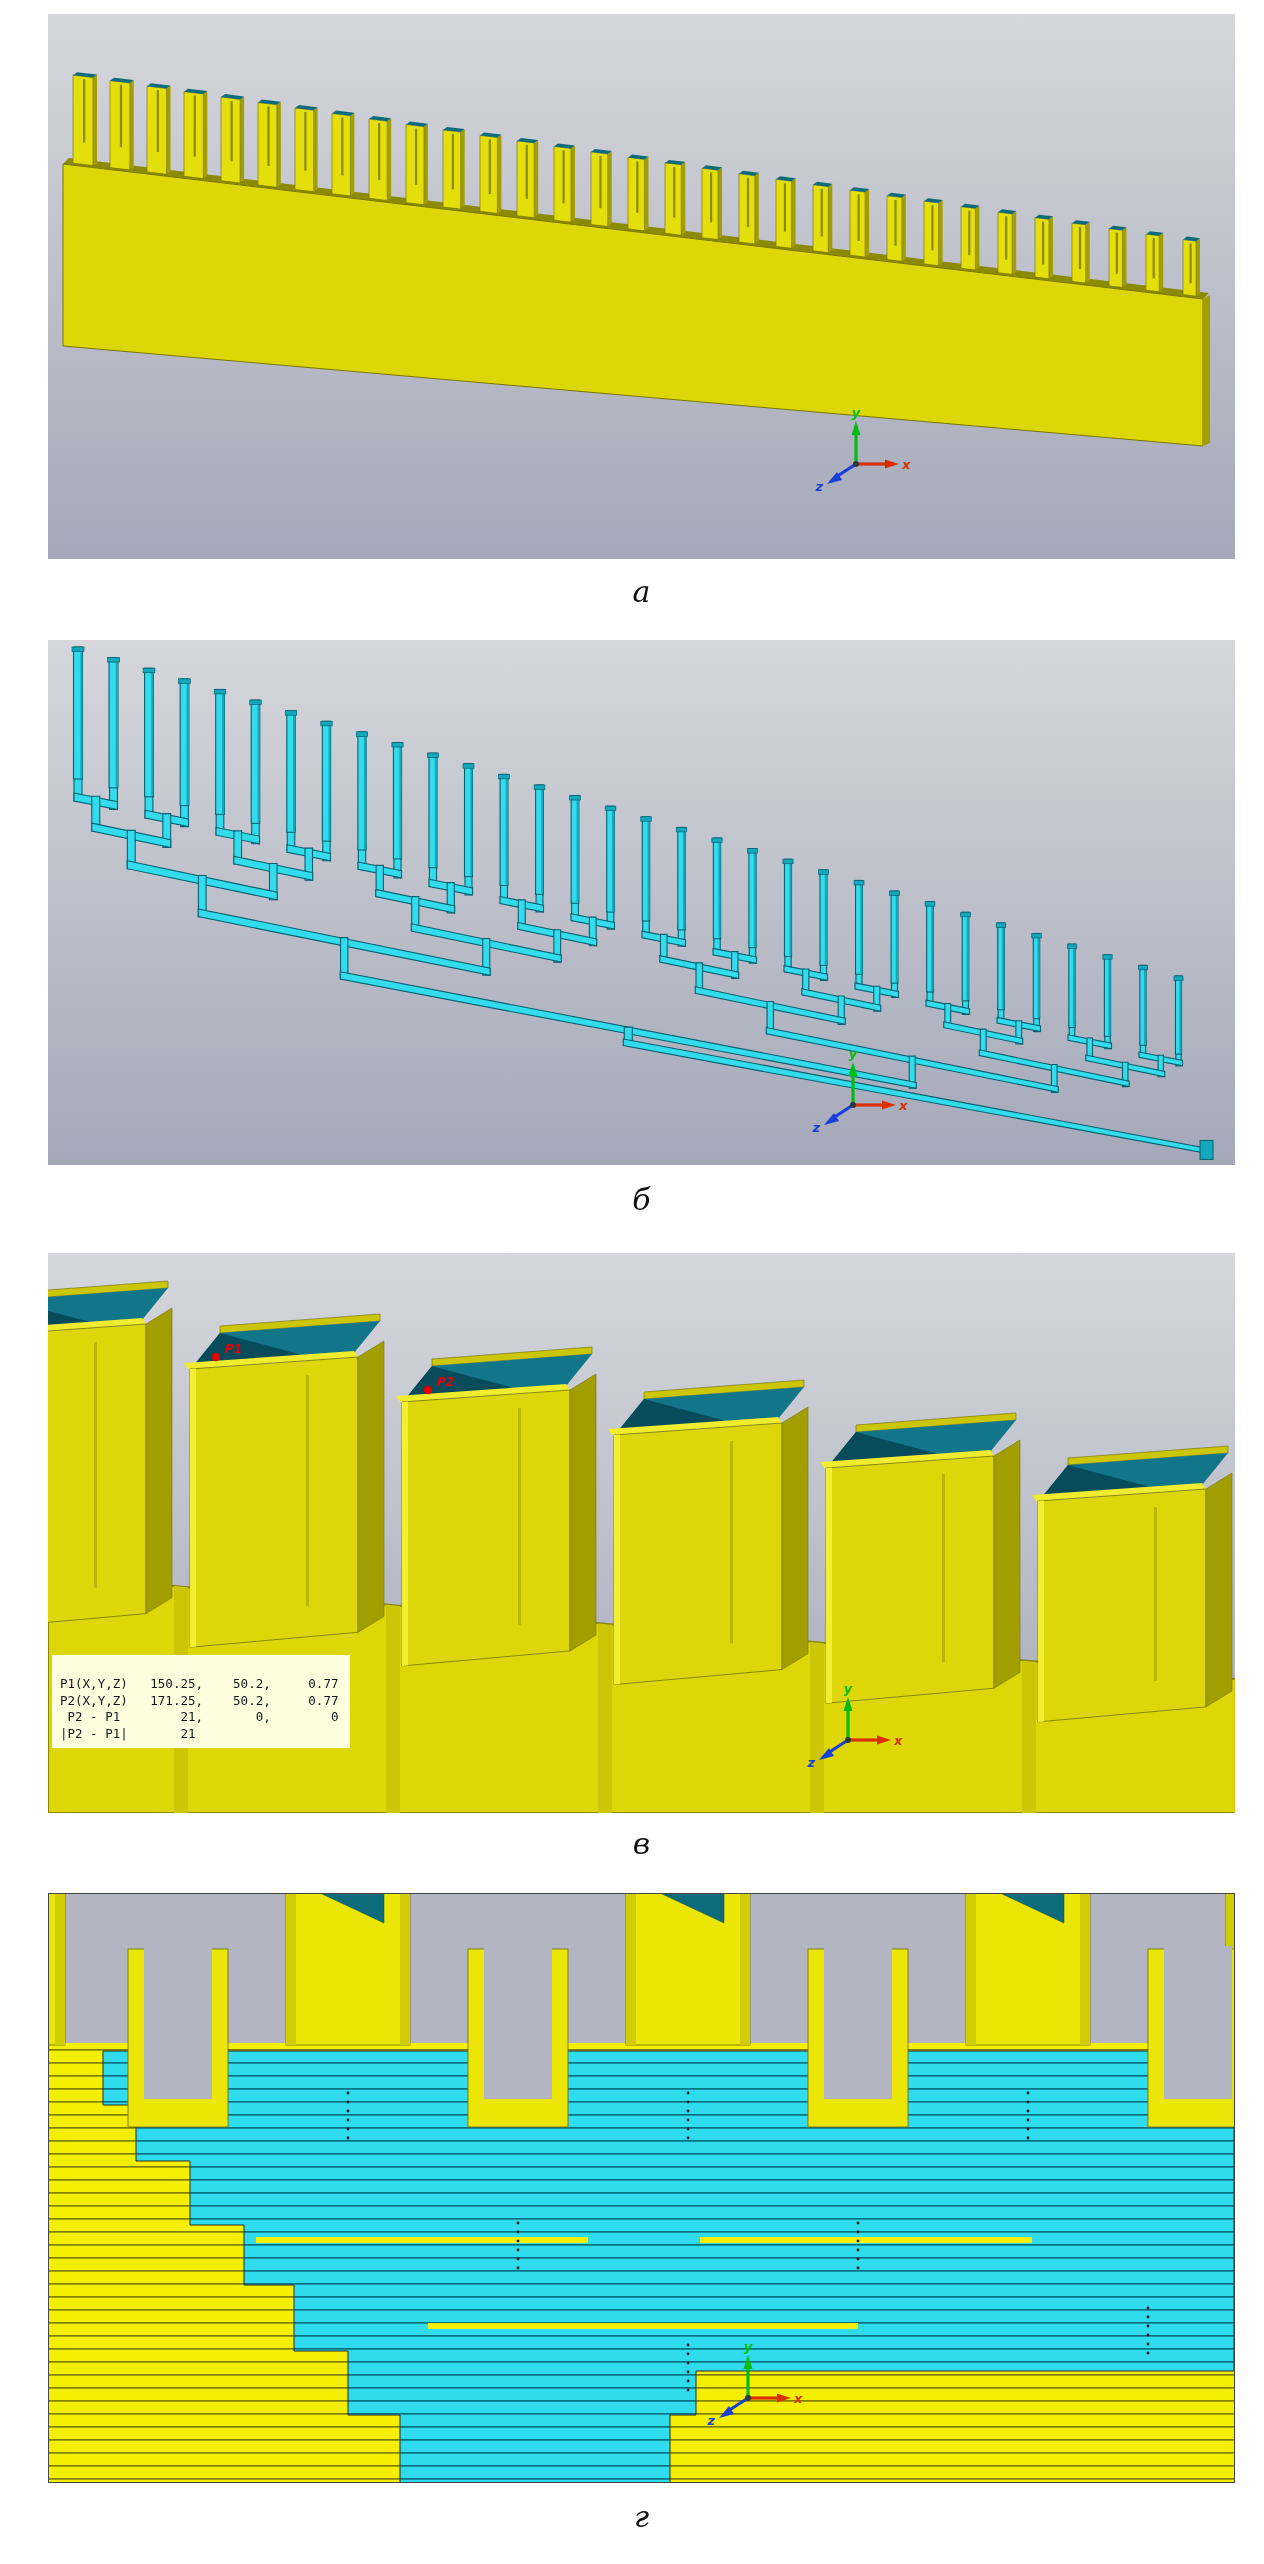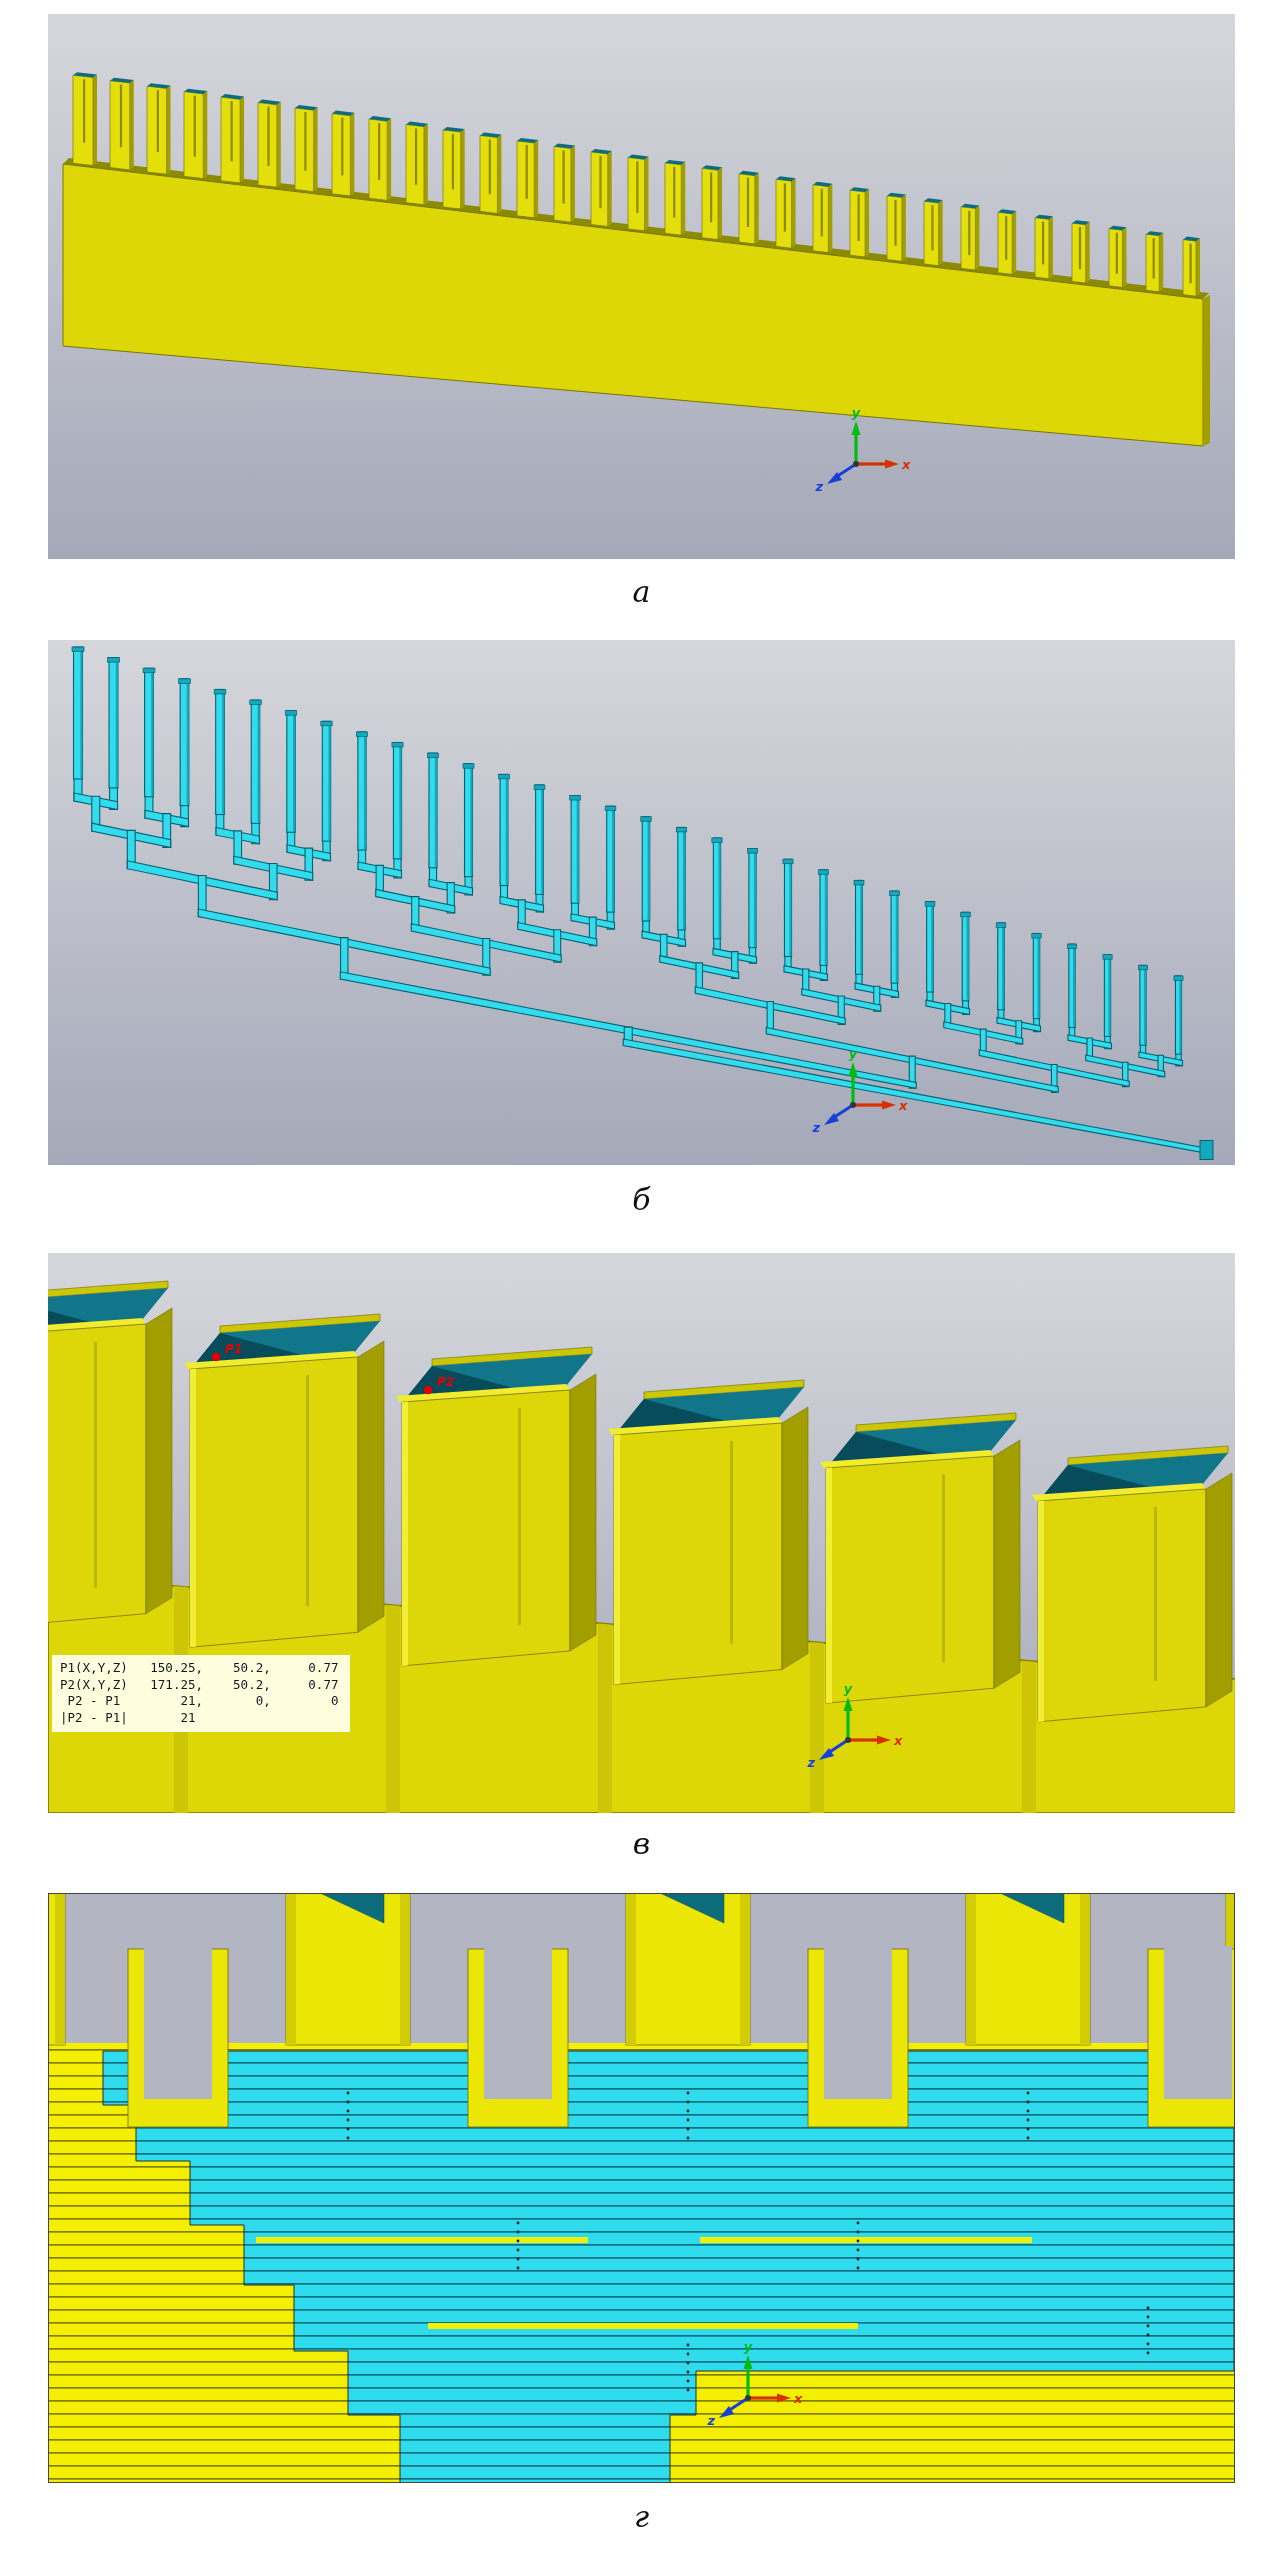--- a/index.html
+++ b/index.html
@@ -4,21 +4,21 @@
 <style>
   html,body{margin:0;padding:0;background:#ffffff;}
   .page{position:relative;width:1264px;height:2564px;background:#ffffff;
         font-family:"DejaVu Sans",sans-serif;overflow:hidden;}
   .panel{position:absolute;left:48px;width:1187px;overflow:hidden;}
   .panel svg{display:block;}
   .caption{position:absolute;left:48px;width:1187px;text-align:center;
            font-style:italic;font-size:30px;line-height:44px;color:#111;
            font-family:"DejaVu Serif",serif;}
   .measure-box{position:absolute;left:4px;top:402px;
-               background:rgba(255,255,232,0.96);padding:5px 12px 6px 8px;}
+               background:rgba(255,255,232,0.96);padding:21px 12px 6px 8px;}
   .measure-box pre{margin:0;font-family:"DejaVu Sans Mono",monospace;
                    font-size:12.5px;line-height:16.5px;color:#10181e;white-space:pre;}
 </style>
 </head>
 <body>
 
 <div class="page">
 
   <div class="panel" id="p-a" style="top:14px;height:545px">
     <svg id="svg-a" viewBox="0 0 1187 545" width="1187" height="545">

